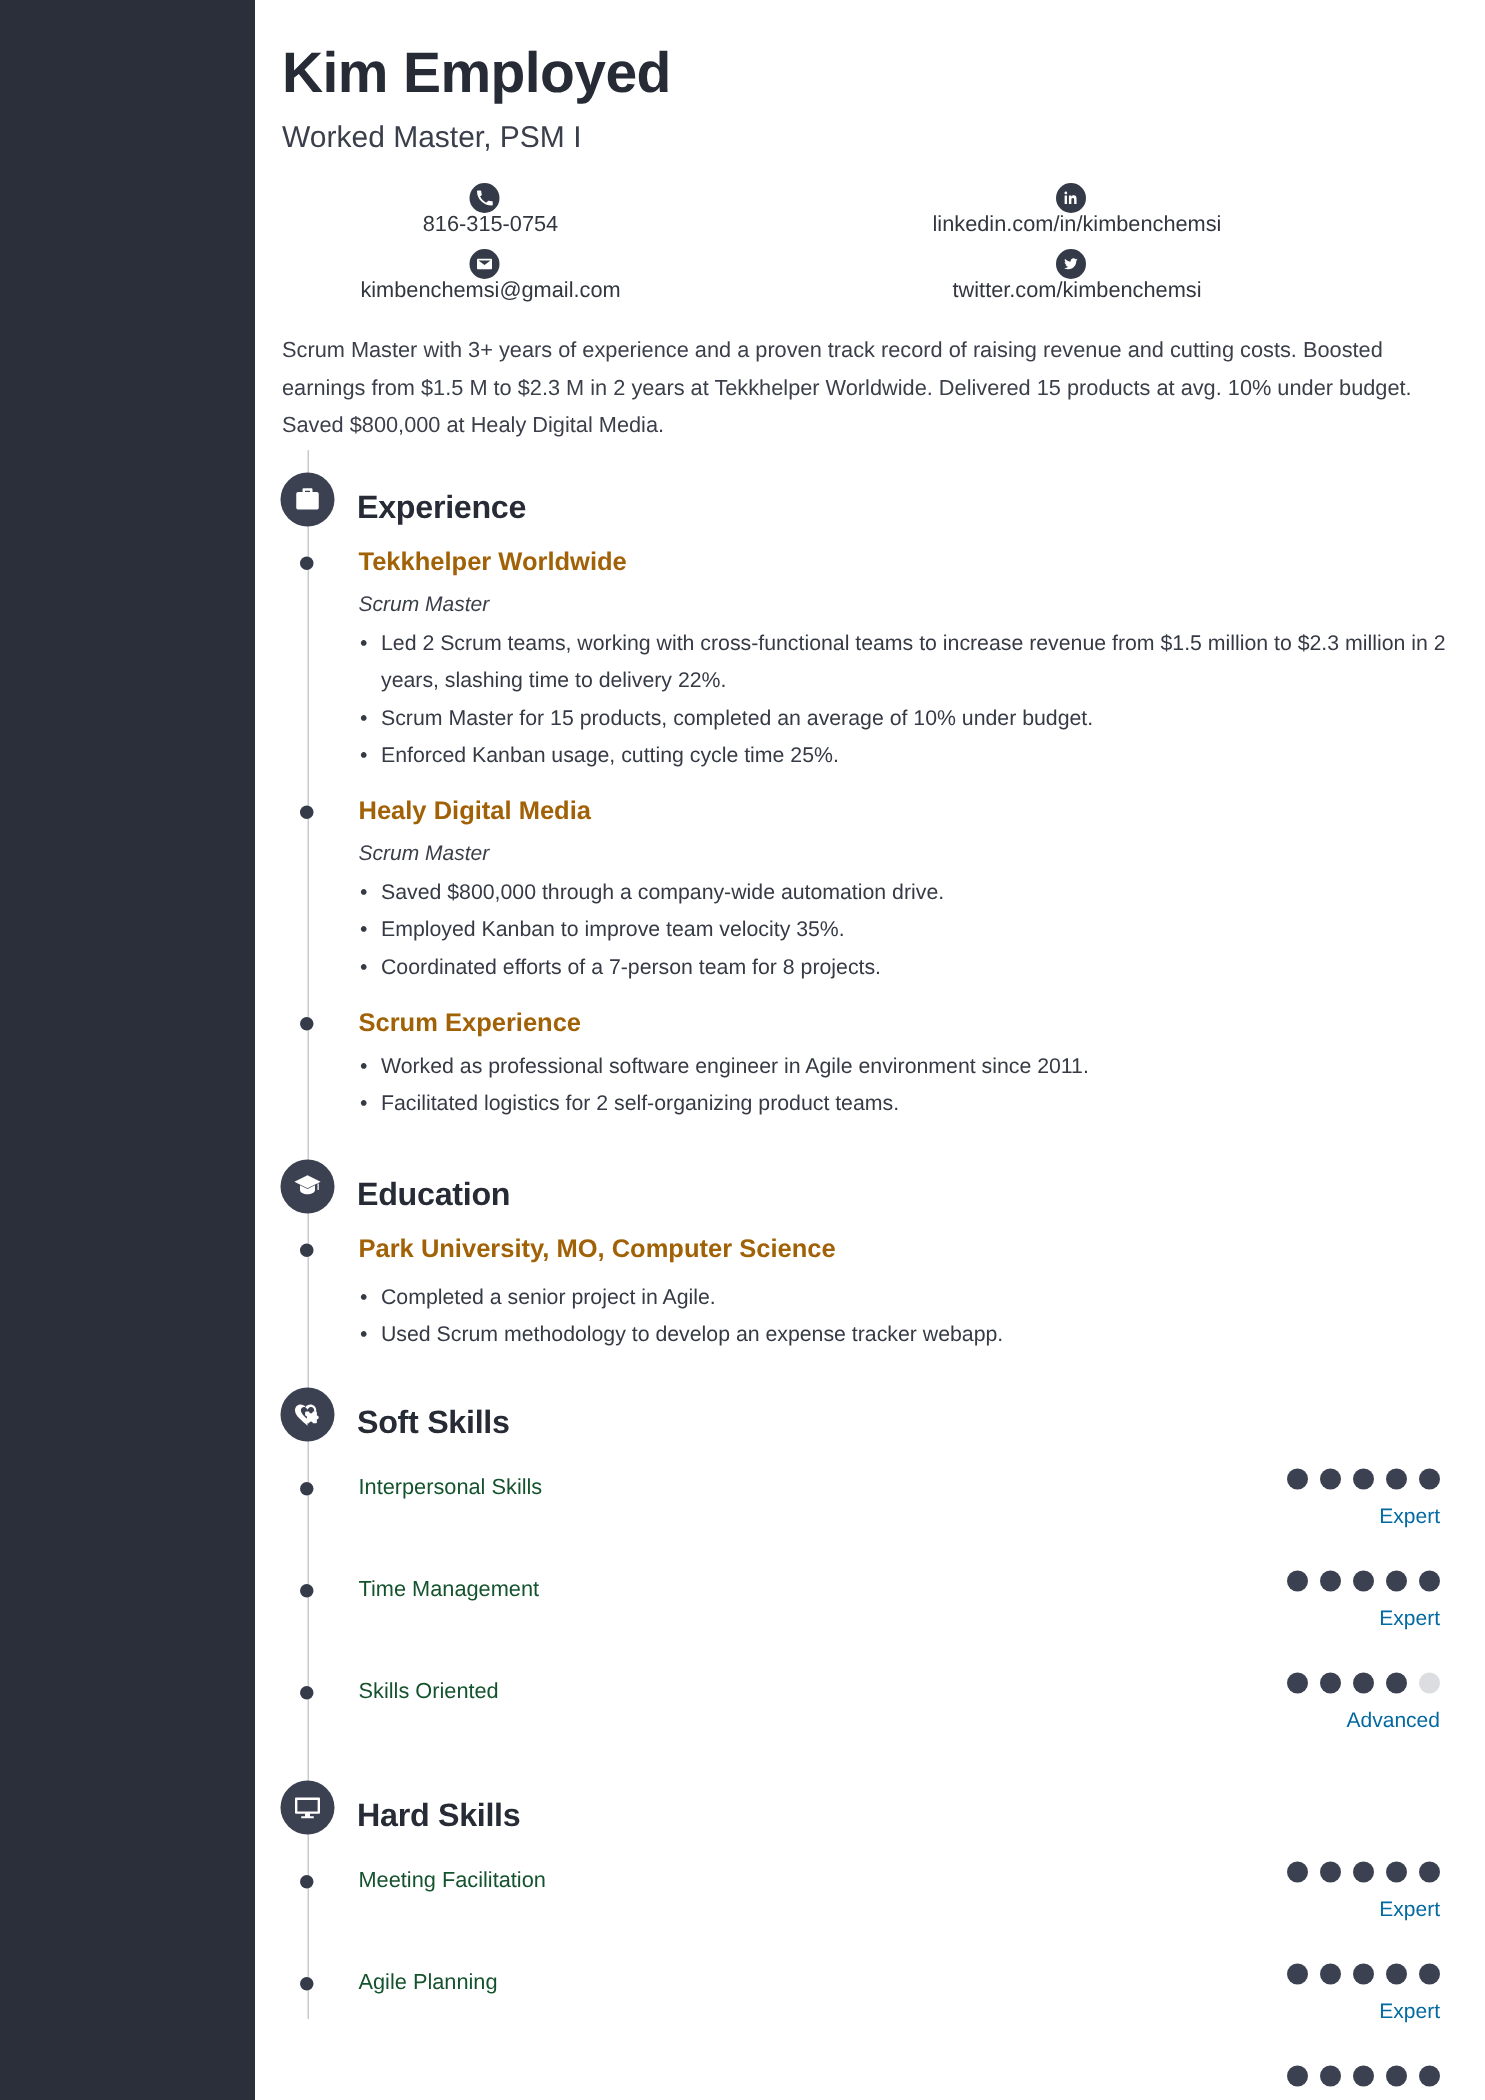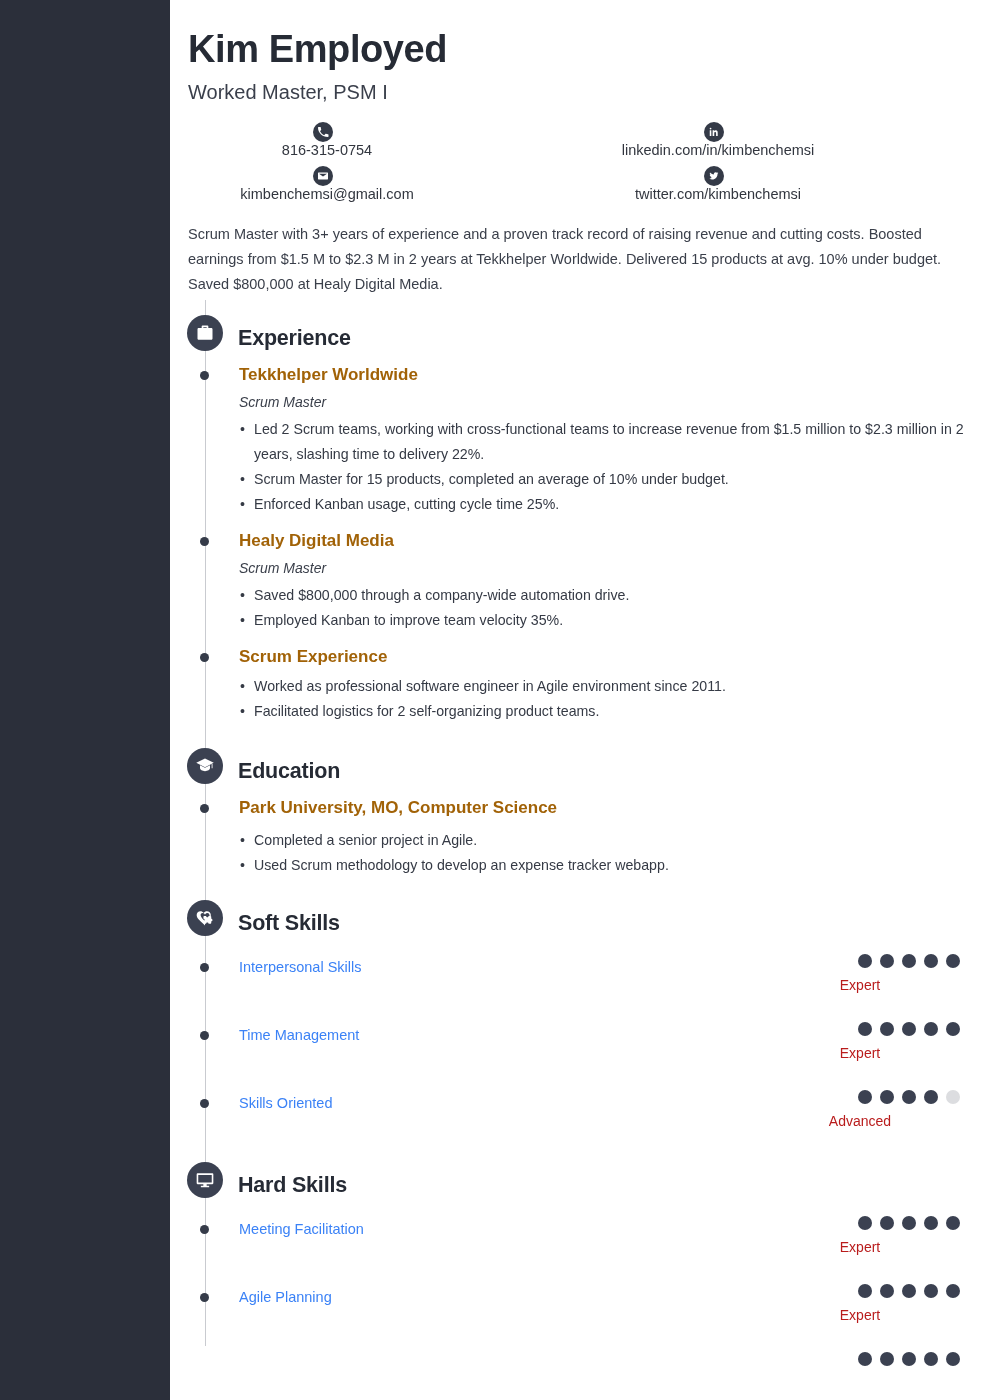--- a/index.html
+++ b/index.html
@@ -176,21 +176,21 @@
     position: absolute;
     left: 12px;
     top: 5px;
     width: 9px; height: 9px;
     border-radius: 50%;
     background: #353b49;
     z-index: 2;
   }
   .skill-name {
     font-size: 14.5px;
-    color: #3b82f6;
+    color: #14532d;
     display: inline-block;
     padding-top: 0px;
   }
   .skill-rate {
     position: absolute;
     right: 10px;
     top: -4px;
     text-align: right;
     width: 200px;
   }
@@ -198,23 +198,22 @@
   .dot {
     display: inline-block;
     width: 14px; height: 14px;
     border-radius: 50%;
     background: #3b4151;
     margin-left: 3.5px;
   }
   .dot.off { background: #dcdde0; }
   .rate-label {
     font-size: 14px;
-    color: #b91c1c;
+    color: #0369a1;
     margin-top: 9px;
-    text-align: center;
   }
 
   
   .side-date {
     position: absolute;
     right: 12px;
     color: #ffffff;
     font-size: 13px;
     font-weight: bold;
     letter-spacing: 0.1px;
@@ -296,20 +295,21 @@
       </ul>
     </div>
 
     <div class="entry">
       <span class="entry-dot"></span>
       <div class="entry-title">Healy Digital Media</div>
       <div class="entry-sub">Scrum Master</div>
       <ul class="bullets">
         <li>Saved $800,000 through a company-wide automation drive.</li>
         <li>Employed Kanban to improve team velocity 35%.</li>
+        <li>Coordinated efforts of a 7-person team for 8 projects.</li>
       </ul>
     </div>
 
     <div class="entry">
       <span class="entry-dot"></span>
       <div class="entry-title">Scrum Experience</div>
       <ul class="bullets">
         <li>Worked as professional software engineer in Agile environment since 2011.</li>
         <li>Facilitated logistics for 2 self-organizing product teams.</li>
       </ul>

